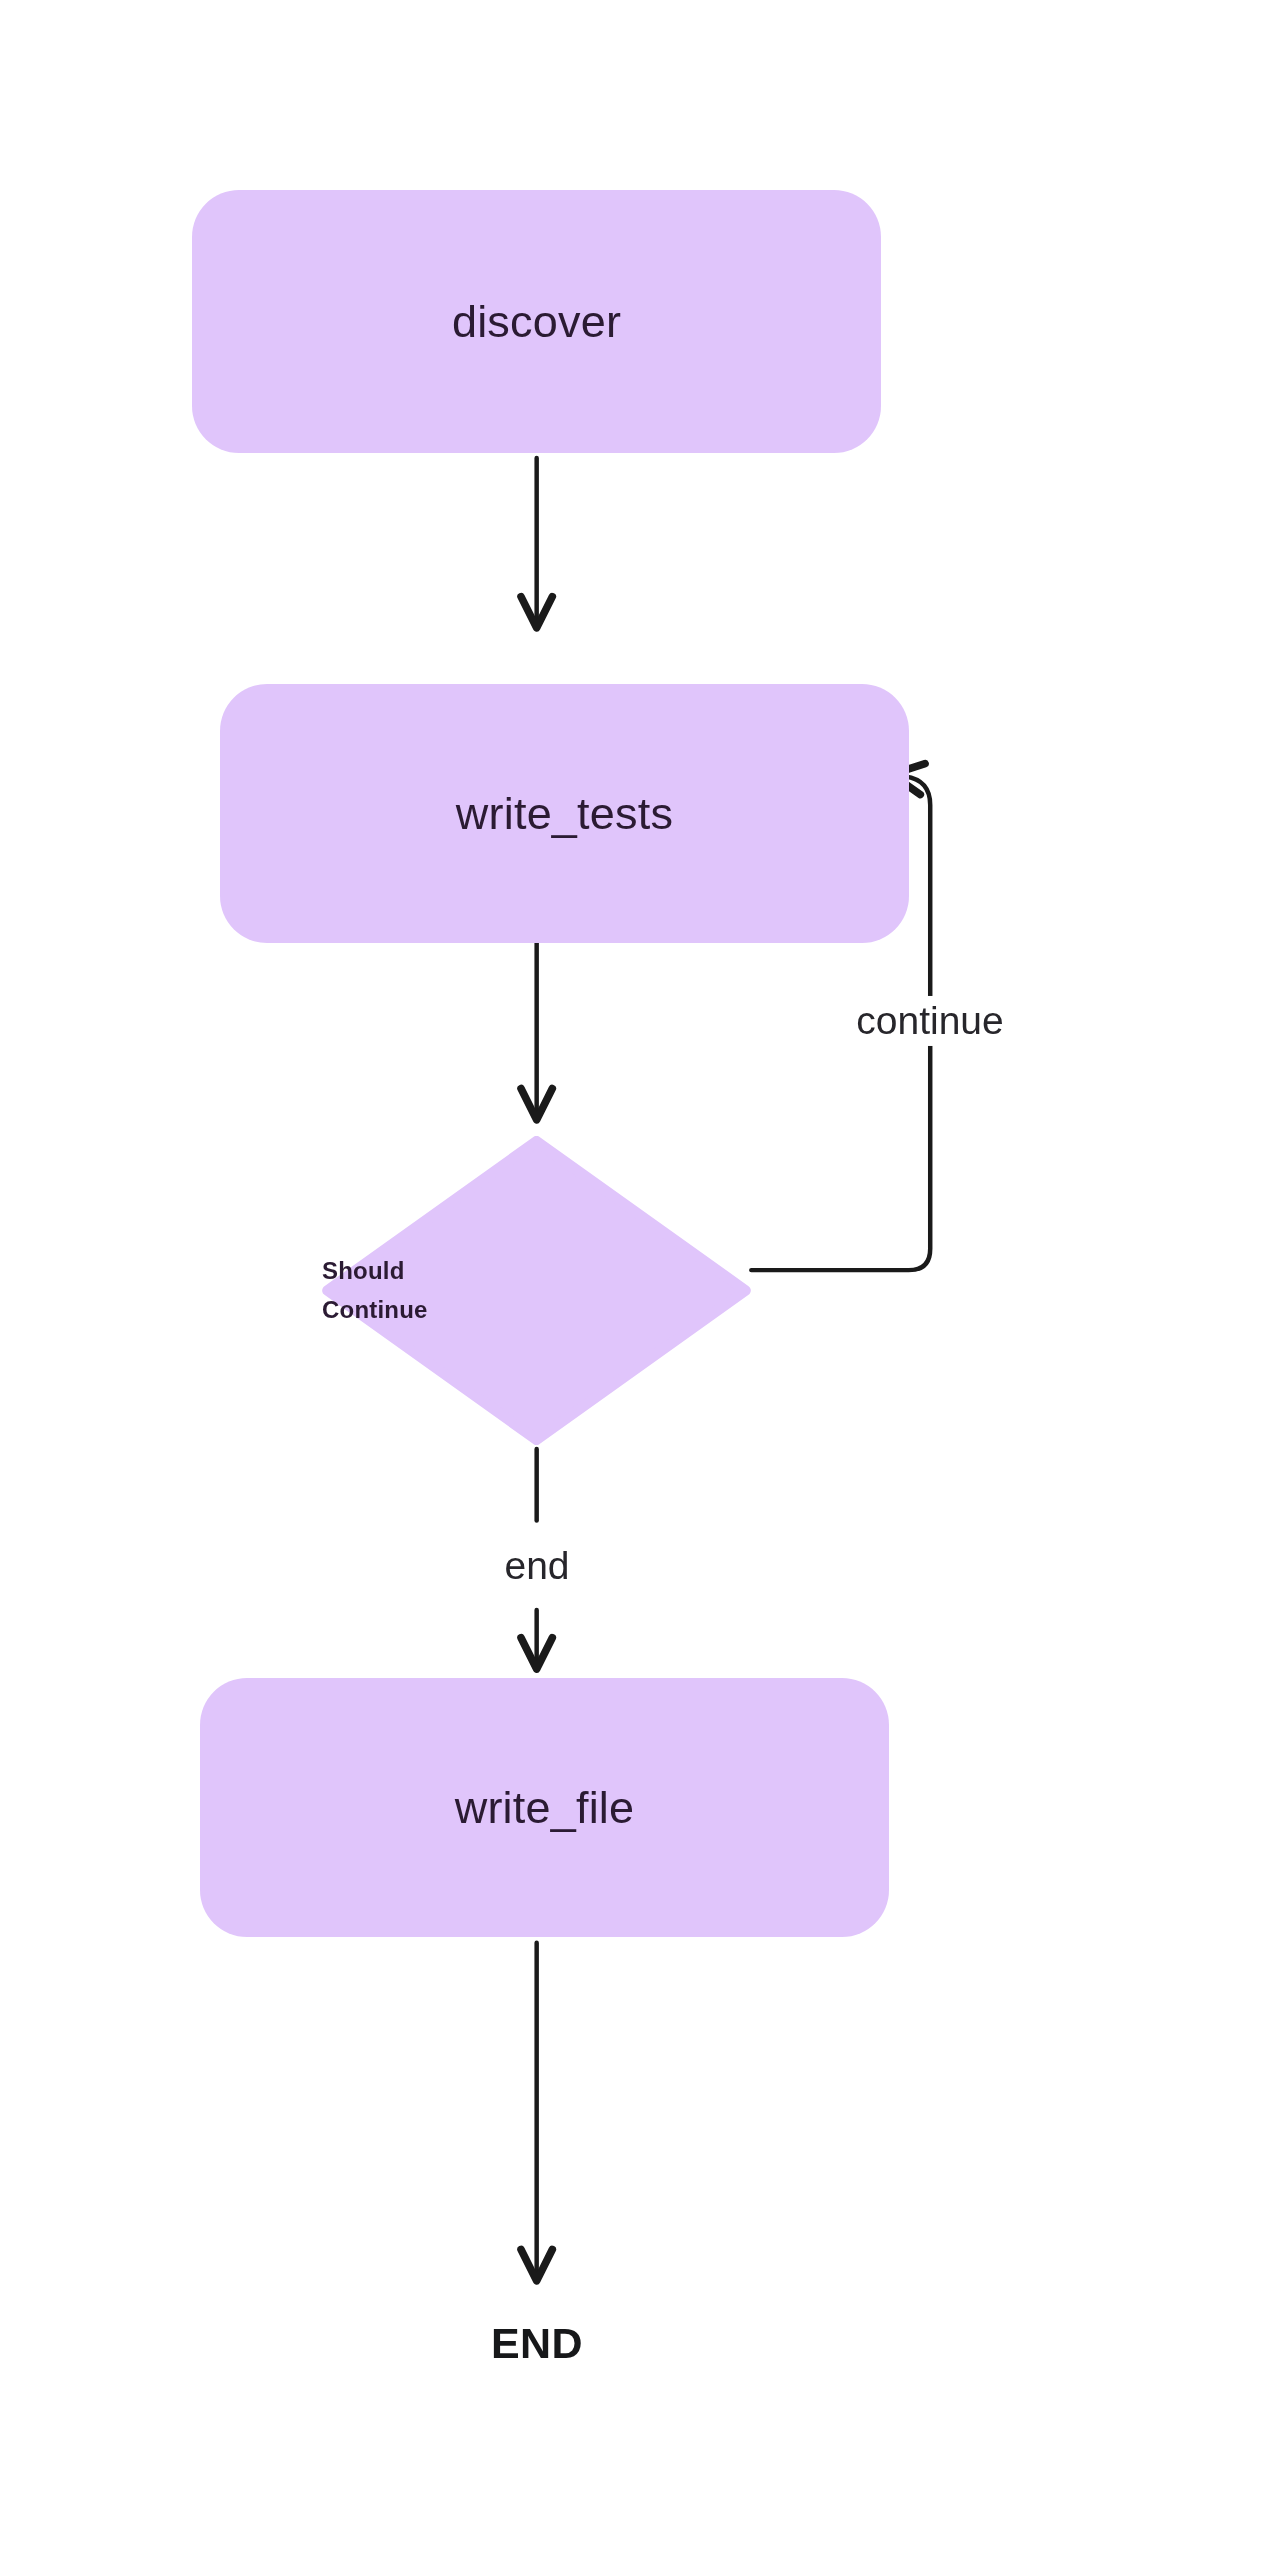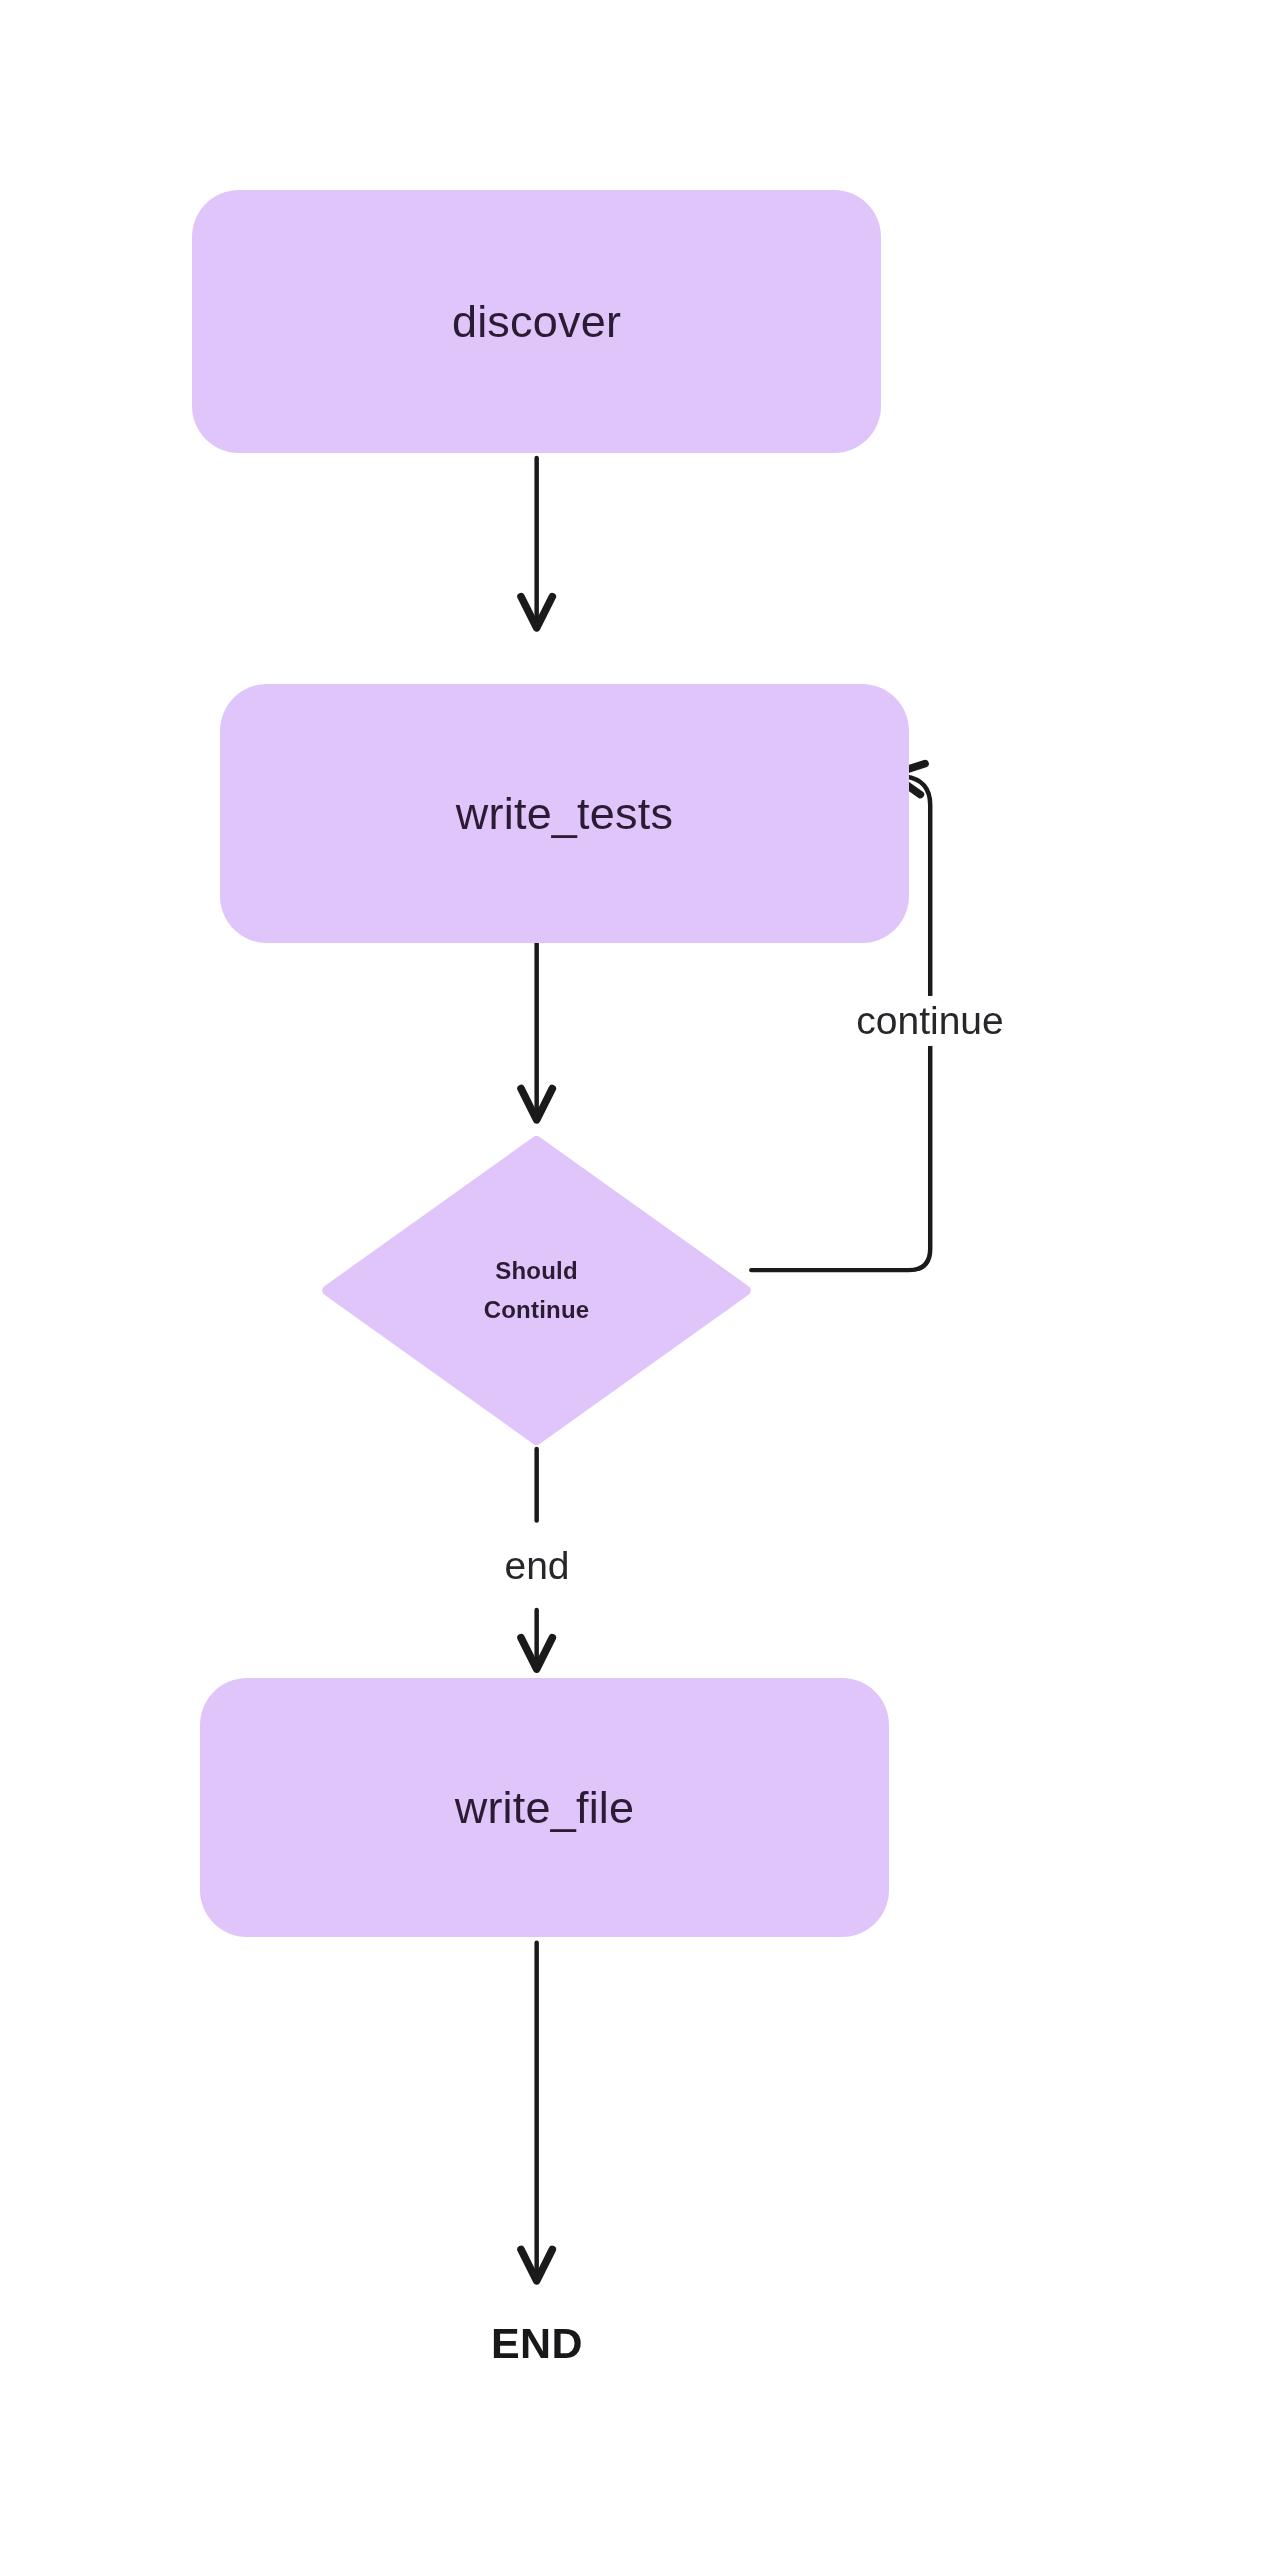--- a/index.html
+++ b/index.html
@@ -66,21 +66,20 @@
     height: 100%;
   }
   #node-decision .diamond-label {
     position: absolute;
     left: 0;
     top: 0;
     width: 100%;
     height: 100%;
     display: flex;
     flex-direction: column;
-    align-items: center;
     justify-content: center;
     font-size: 24px;
     font-weight: 700;
     color: #2B1B33;
     line-height: 1.6;
     letter-spacing: 0.2px;
   }
 
   
   .edge-label {

